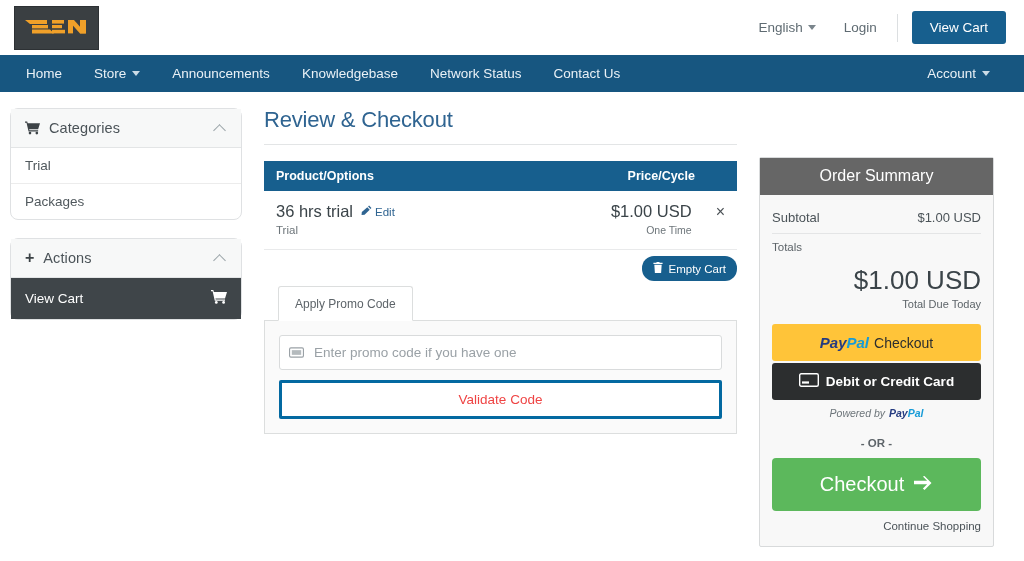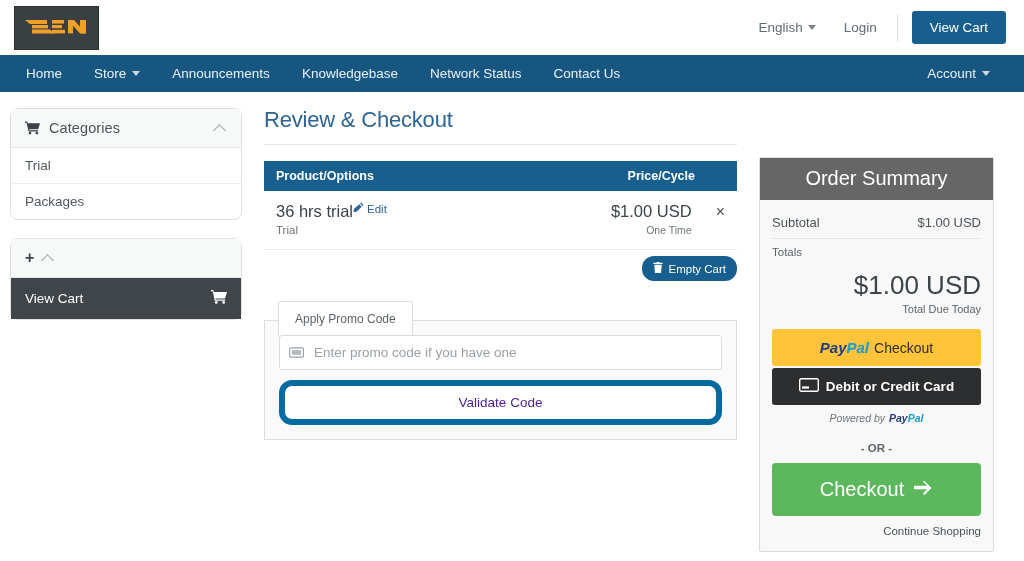--- a/index.html
+++ b/index.html
@@ -131,21 +131,21 @@
     font-size:12.5px; font-weight:bold;
     padding:8px 12px; text-align:left;
   }
   .cart-head-row th.right { text-align:right; padding-right:42px; }
   .cart-body-row td {
     border-bottom:1px solid #e9eaeb;
     padding:11px 12px 13px 12px;
     vertical-align:top;
     background:#fff;
   }
-  .prod-name { font-size:16.5px; color:#3b4449; display:flex; align-items:flex-start; }
+  .prod-name { font-size:16.5px; color:#3b4449; display:flex; align-items:center; gap:8px;}
   .edit-link { font-size:11.5px; color:#2f6491; text-decoration:none; display:inline-flex; align-items:center; gap:3px;}
   .prod-sub { font-size:11.5px; color:#6d757a; margin-top:3px; }
   .price-cell { text-align:right; white-space:nowrap; }
   .price-main { font-size:16.5px; color:#3b4449; }
   .price-sub { font-size:10.5px; color:#6d757a; margin-top:3px; }
   .remove-cell { width:28px; text-align:center; padding-top:13px !important;}
   .remove-x { color:#4a5055; font-size:16px; cursor:pointer; line-height:1; }
 
   
   .emptycart-wrap { display:flex; justify-content:flex-end; padding:6px 0 0 0; }
@@ -157,52 +157,52 @@
   }
 
   
   .promo-wrap { margin-top:4px; }
   .tabs { display:flex; border-bottom:1px solid #dcdede; padding-left:14px; }
   .tab {
     font-size:12px; color:#5d6469;
     padding:10px 16px 9px 16px;
     border:1px solid #dcdede; border-bottom:1px solid #fff;
     background:#fff; border-radius:3px 3px 0 0;
-    position:relative; top:16px; cursor:pointer;
+    position:relative; top:1px; cursor:pointer;
   }
   .promo-body {
     border:1px solid #dcdede; border-top:none;
     background:#fafafa;
     padding:14px;
   }
   .promo-input {
     width:100%; border:1px solid #d9dbdc; background:#fff;
     padding:9px 11px 9px 34px; font-size:13.5px; color:#6d757a;
     border-radius:3px; outline:none;
     font-family:"Liberation Sans", sans-serif;
   }
   .promo-input::placeholder { color:#9aa1a6; }
   .input-wrap { position:relative;text-decoration:underline; }
   .ticket-icon { position:absolute; left:10px; top:50%; transform:translateY(-50%); }
   .btn-validate {
     width:100%; margin-top:10px;
-    background:#fff; border:6px solid #0369a1; border-radius:13px;
-    padding:9px 0; font-size:13.5px; color:#4c1d95; cursor:pointer;
+    background:#fff; border:3px solid #0369a1; border-radius:2px;
+    padding:9px 0; font-size:13.5px; color:#ef4444; cursor:pointer;
     font-family:"Liberation Sans", sans-serif;
   }
 
   
   .summary {
     border:1px solid #d8dadb;
     background:#f8f8f8;
     border-radius:2px;
   }
   .summary-head {
     background:#666666; color:#fff;
-    text-align:center; font-size:20px; font-weight:400;
+    text-align:center; font-size:16px; font-weight:400;
     padding:9px 0 10px 0;
   }
   .summary-body { padding:10px 12px 14px 12px; }
   .sum-row {
     display:flex; justify-content:space-between;
     font-size:13px; color:#4b5358;
     padding:5px 0 8px 0;
     border-bottom:1px solid #e4e5e6;
   }
   .sum-label-only {
@@ -321,20 +321,21 @@
         <span class="ph-label">Categories</span>
         <span class="chev-up"></span>
       </div>
       <div class="panel-item">Trial</div>
       <div class="panel-item">Packages</div>
     </div>
 
     <div class="panel">
       <div class="panel-head">
         <span class="ph-icon plus-icon">+</span>
+        <span class="ph-label">Actions</span>
         <span class="chev-up"></span>
       </div>
       <div class="panel-item dark">
         <span>View Cart</span>
         <span>
           <svg width="16" height="14" viewBox="0 0 16 14" fill="#ffffff" aria-hidden="true">
             <path d="M0 0h2.3l.6 2H16l-2 6.4H4.4l.3 1.1H14v1.3H3.8L1.6 1.3H0z"></path>
             <circle cx="5.3" cy="12.4" r="1.4"></circle>
               <circle cx="12.6" cy="12.4" r="1.4"></circle>
           </svg>

